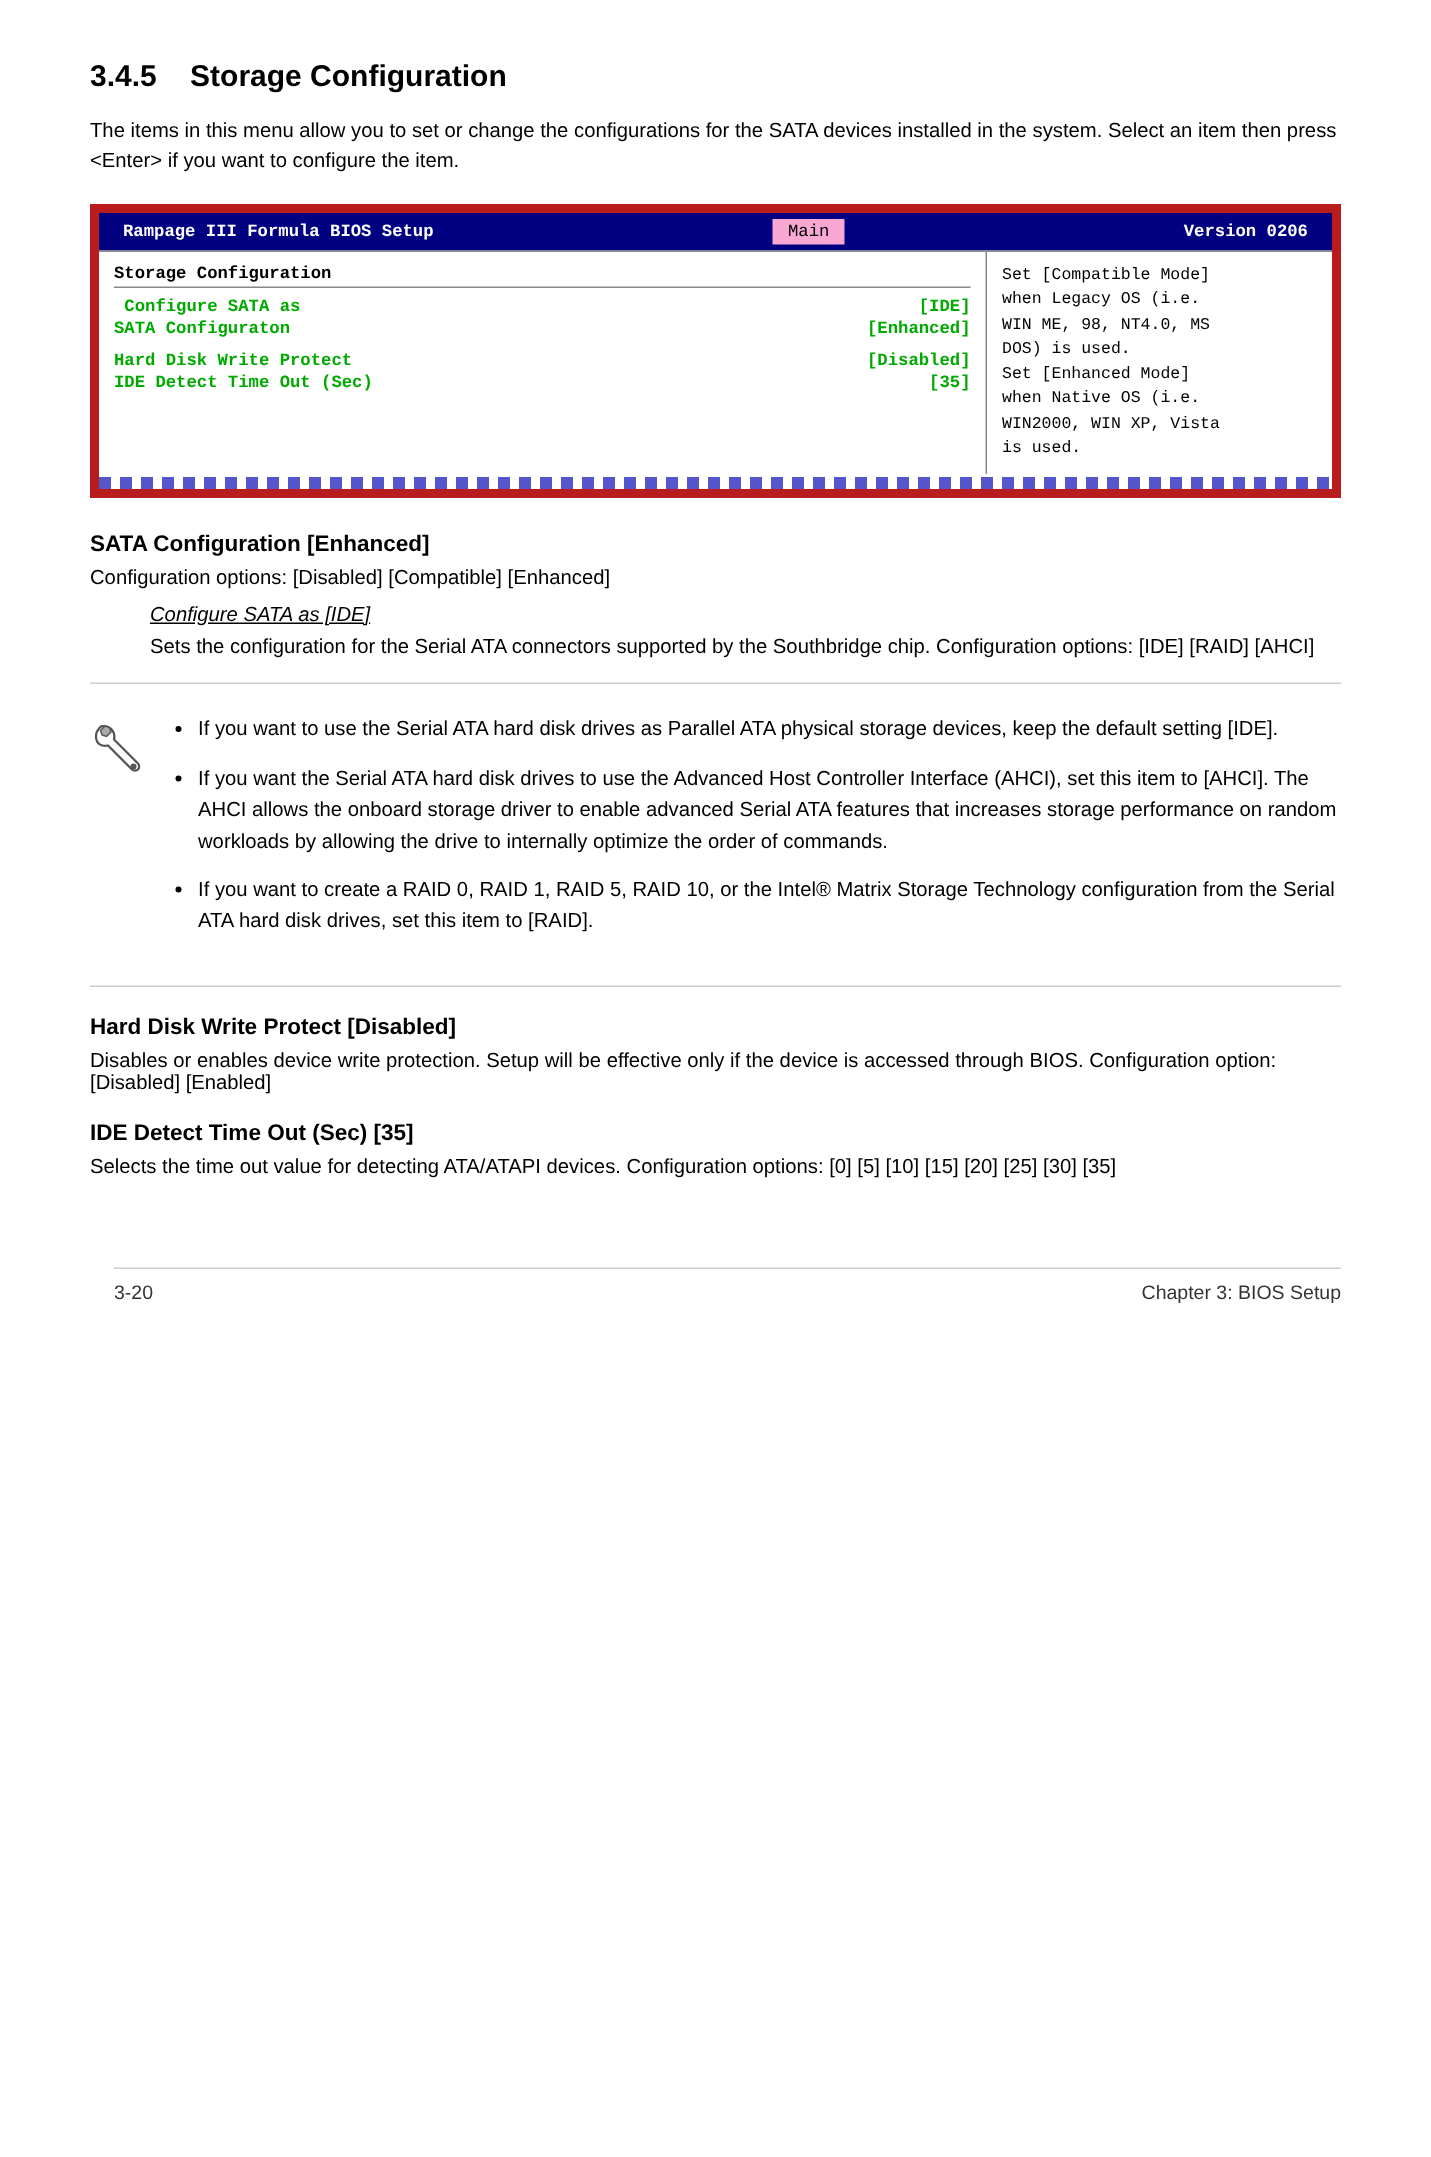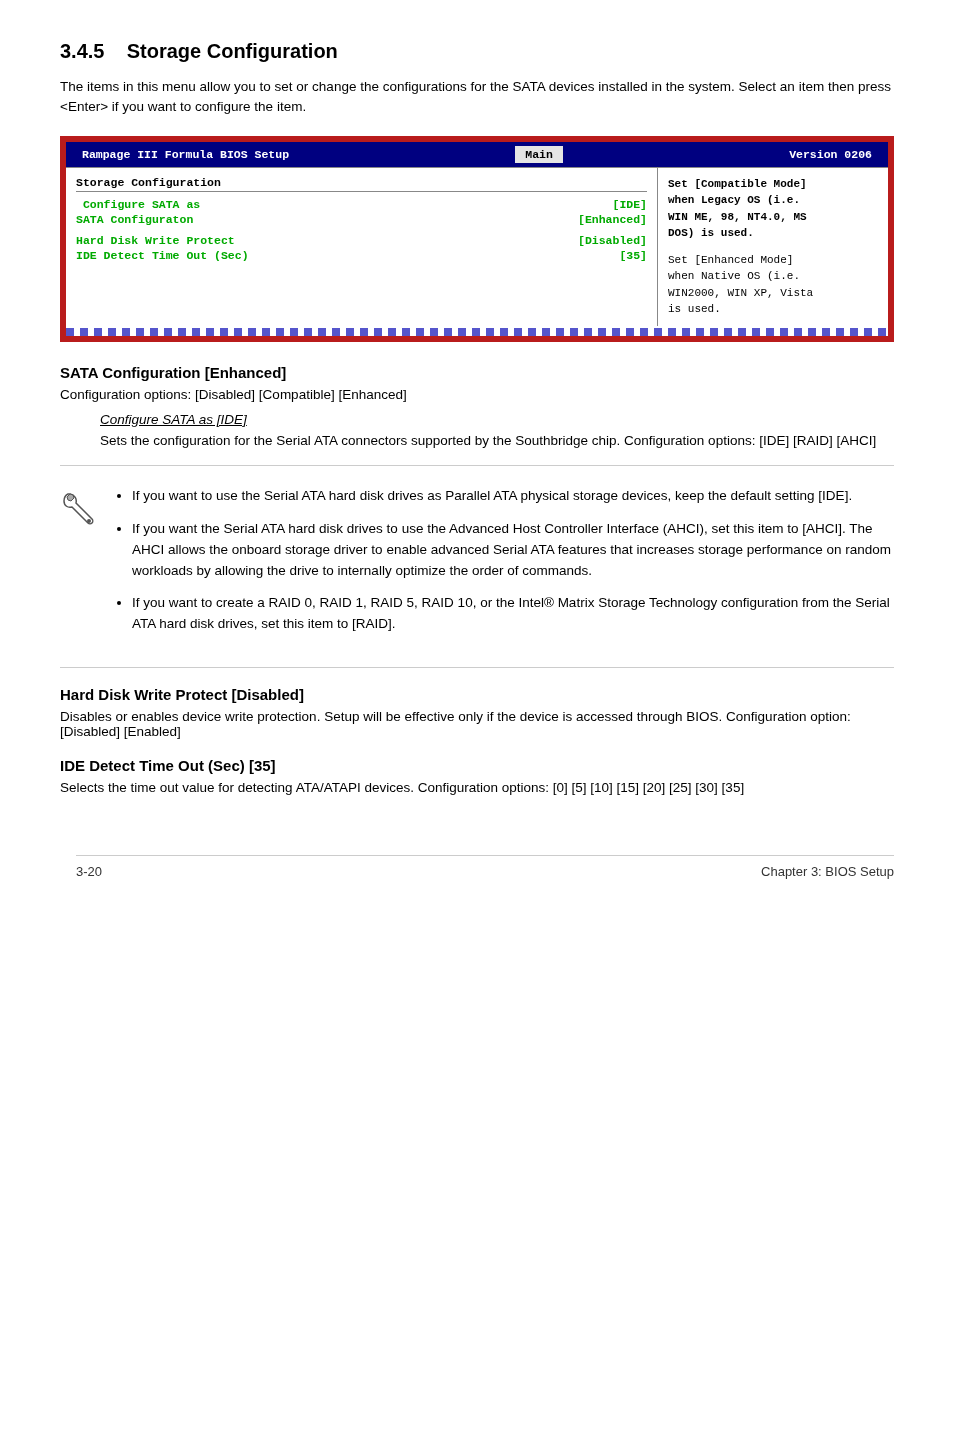--- a/index.html
+++ b/index.html
@@ -41,24 +41,24 @@
       padding: 4px 8px;
       font-weight: bold;
       font-size: 11.5px;
       display: flex;
       justify-content: space-between;
       align-items: center;
       padding: 4px 16px;
     }
 
     .bios-header .main-tab {
-      background: #e5e5e5;
+      background: #f9a8d4;
       color: #000;
       padding: 2px 10px;
-      font-weight: bold;
+      font-weight: normal;
     }
 
     .bios-content {
       display: flex;
       border-top: 1px solid #888;
     }
 
     .bios-left {
       flex: 1;
       padding: 8px 10px;
@@ -215,21 +215,21 @@
       <div class="bios-row">
         <span class="bios-label">Hard Disk Write Protect</span>
         <span class="bios-value">[Disabled]</span>
       </div>
       <div class="bios-row">
         <span class="bios-label">IDE Detect Time Out (Sec)</span>
         <span class="bios-value">[35]</span>
       </div>
     </div>
     <div class="bios-right">
-      <p style="margin-bottom:10px; line-height:1.5;font-weight:bold;">Set [Compatible Mode]<br>when Legacy OS (i.e.<br>WIN ME, 98, NT4.0, MS<br>DOS) is used.</p>
+      <p style="margin-bottom:0; line-height:1.5;">Set [Compatible Mode]<br>when Legacy OS (i.e.<br>WIN ME, 98, NT4.0, MS<br>DOS) is used.</p>
       <p style="line-height:1.5;">Set [Enhanced Mode]<br>when Native OS (i.e.<br>WIN2000, WIN XP, Vista<br>is used.</p>
     </div>
   </div>
   <div class="bios-bottom-dashes"></div>
 </div>
 
 <h2 class="sub-heading">SATA Configuration [Enhanced]</h2>
 <p class="config-options">Configuration options: [Disabled] [Compatible] [Enhanced]</p>
 
 <p class="configure-sata-label">Configure SATA as [IDE]</p>

